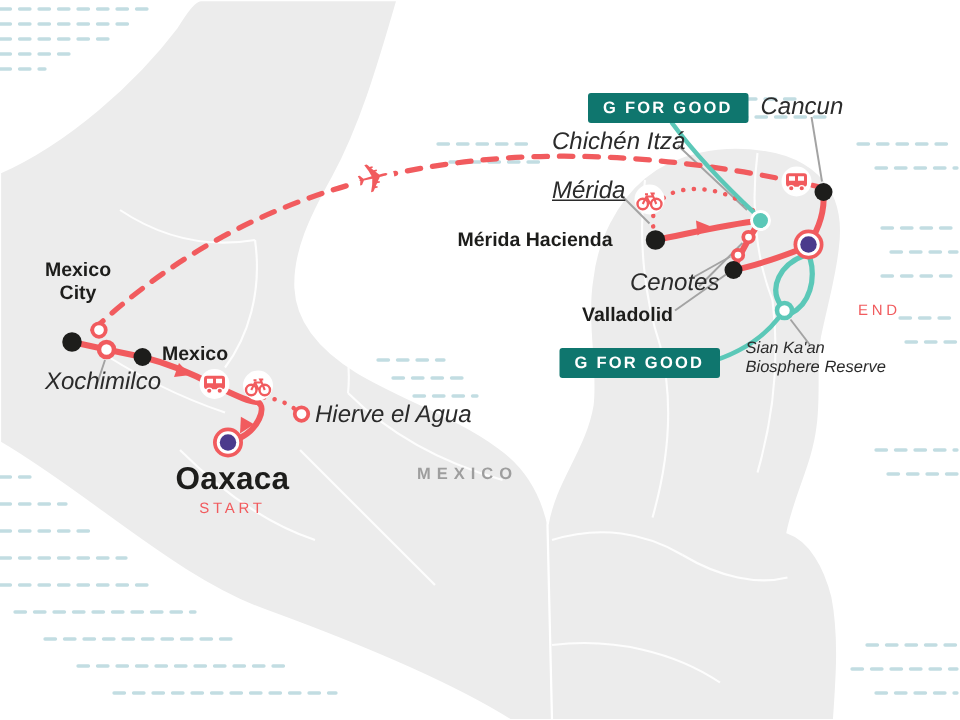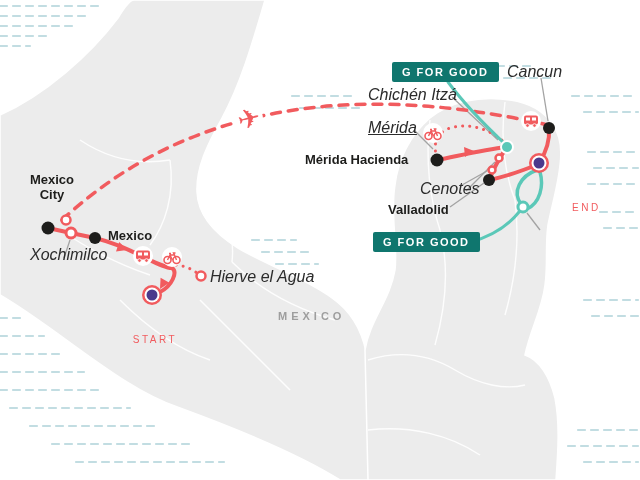--- a/index.html
+++ b/index.html
@@ -208,36 +208,41 @@
   <span>Mexico</span><br>
   <span>City</span>
 </div>
 
 <div class="lbl bold13" style="left:108px;top:228px;">Mexico</div>
 
 <div class="lbl it12" style="left:30px;top:246px;">Xochimilco</div>
 
 <div class="lbl it12" style="left:210px;top:268px;">Hierve el Agua</div>
 
+<div class="lbl big center" style="left:100px;top:308px;width:110px;">Oaxaca</div>
 <div class="lbl startend center" style="left:100px;top:334px;width:110px;">START</div>
 
 <div class="lbl region" style="left:278px;top:310px;">MEXICO</div>
 
 <div class="lbl it12" style="left:368px;top:119px;text-decoration:underline;">Mérida</div>
 
 <div class="lbl it12" style="left:368px;top:86px;">Chichén Itzá</div>
 
 <div class="lbl bold13" style="left:305px;top:152px;">Mérida Hacienda</div>
 
 <div class="lbl it12" style="left:420px;top:180px;">Cenotes</div>
 
 <div class="lbl bold13" style="left:388px;top:202px;">Valladolid</div>
 
 <div class="lbl it12" style="left:507px;top:63px;">Cancun</div>
 
 <div class="lbl startend" style="left:572px;top:202px;">END</div>
 
+<div class="lbl it11" style="left:497px;top:226px;">
+  <span>Sian Ka'an</span><br>
+  <span>Biosphere Reserve</span>
+</div>
 
 <div class="badge" style="left:392px;top:62px;">G FOR GOOD</div>
 
 <div class="badge" style="left:373px;top:232px;">G FOR GOOD</div>
 
 </div>
 
 </body></html>

